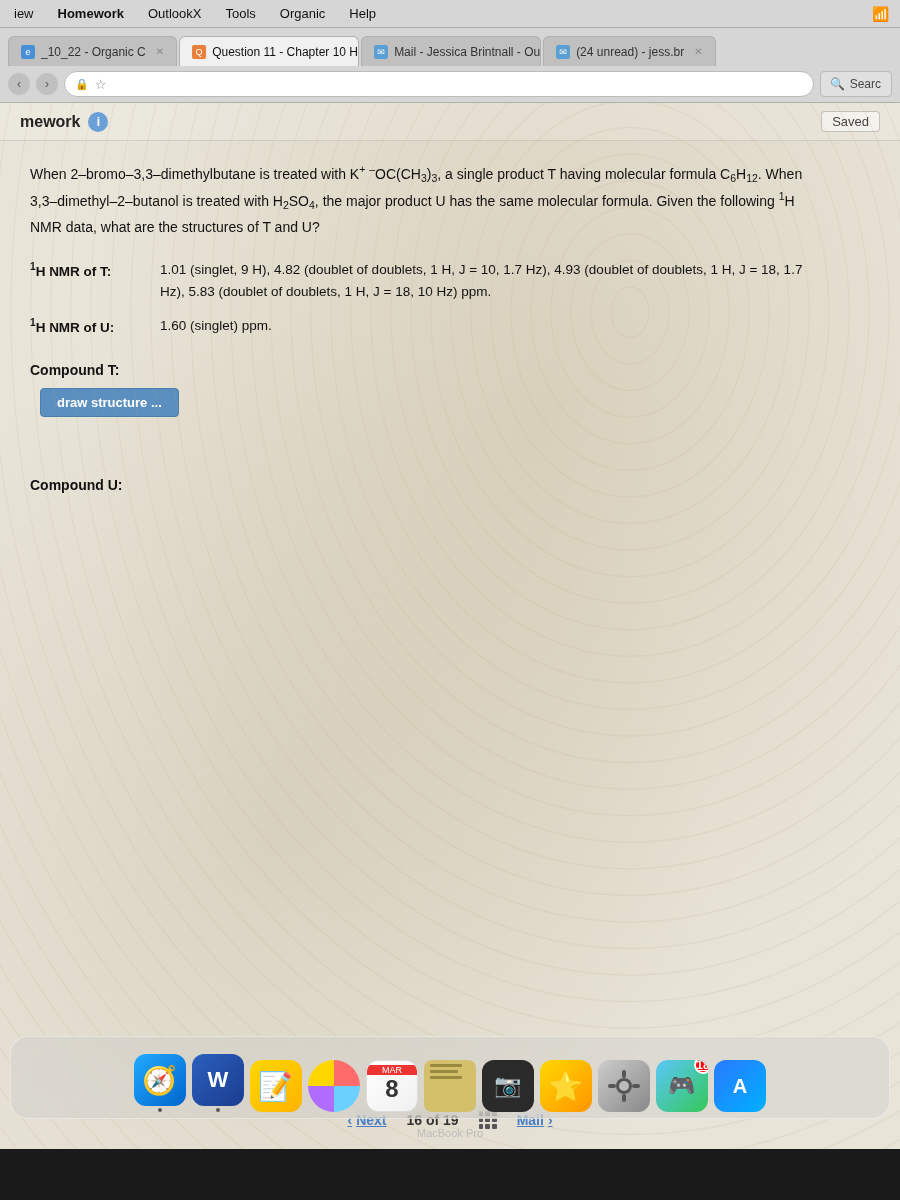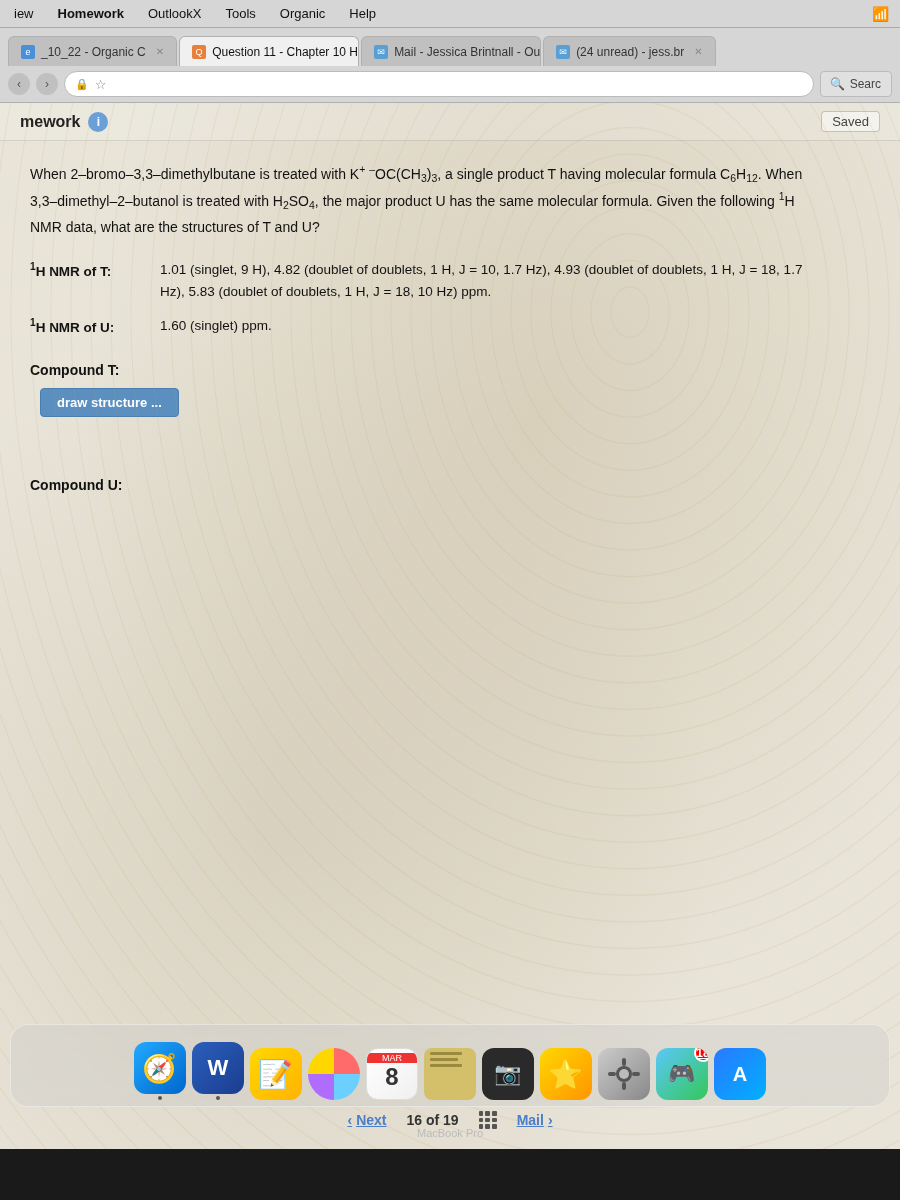--- a/index.html
+++ b/index.html
@@ -576,17 +576,17 @@
         <div class="dock-icon green-icon" style="font-size:22px; position:relative;">
           🎮
           <div class="dock-badge">18</div>
         </div>
       </div>
 
       <div class="dock-item">
         <div class="dock-icon app-store-icon" style="color:white;font-weight:bold;font-size:20px;">A</div>
       </div>
     </div>
-    <div style="position:relative; text-align:center; margin-bottom:8px;margin-top:12px;">
+    <div style="position:relative; text-align:center; margin-bottom:8px;">
       <span style="font-size:11px;color:#bbb;">MacBook Pro</span>
     </div>
   </div>
 </div>
 
 </body></html>

